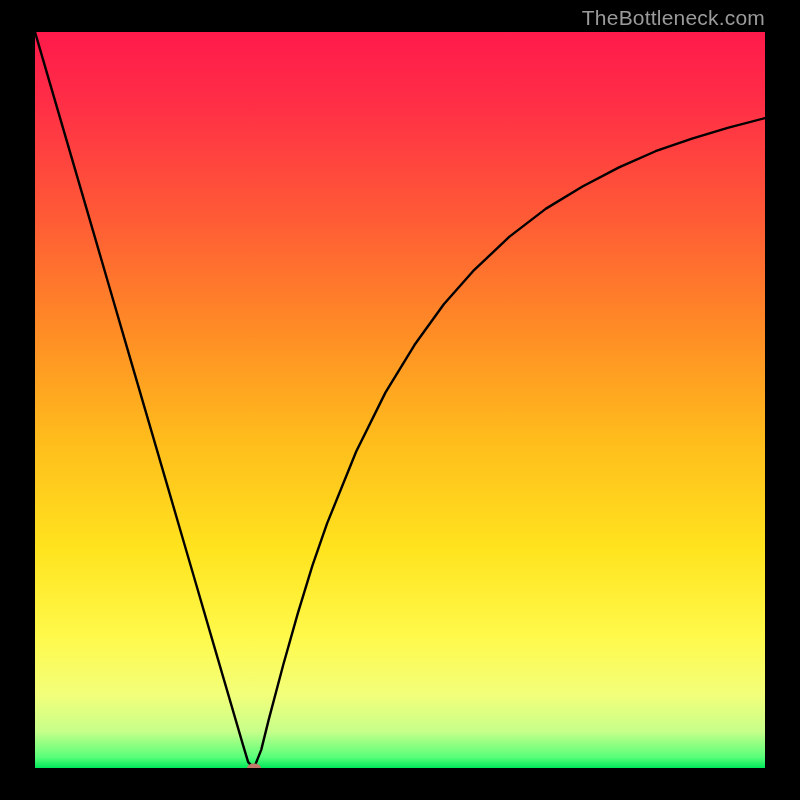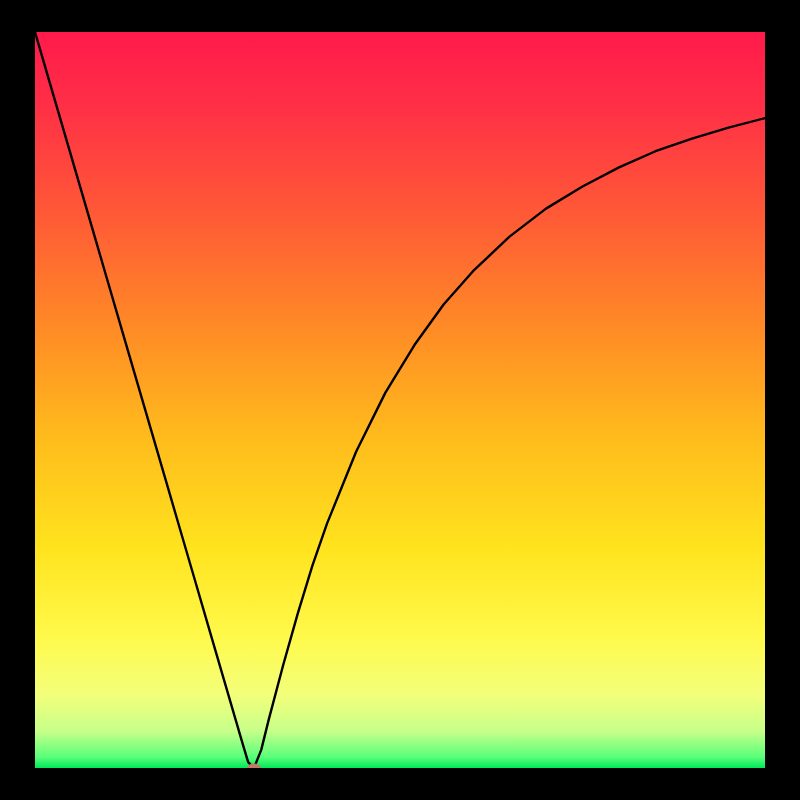--- a/index.html
+++ b/index.html
@@ -69,13 +69,14 @@
             <stop offset="100%" stop-color="#00e85a"></stop>
           </linearGradient>
       </defs>
       <rect x="0" y="0" width="730" height="736" fill="url(#bg-grad)"></rect>
     </svg>
     <svg class="curve" viewBox="0 0 730 736" preserveAspectRatio="none">
       <path id="curve-path" fill="none" stroke="#000000" stroke-width="2.4" stroke-linejoin="round" stroke-linecap="round" d="M0.00 0.00 L14.60 50.05 L29.20 100.10 L43.80 150.14 L58.40 200.19 L73.00 250.24 L87.60 300.29 L102.20 350.34 L116.80 400.38 L131.40 450.43 L146.00 500.48 L160.60 550.53 L175.20 600.58 L189.80 650.62 L200.75 688.16 L208.05 713.18 L213.16 730.11 L219.00 736.00 L226.30 717.60 L233.60 688.16 L248.20 632.96 L262.80 581.44 L277.40 533.60 L292.00 491.65 L321.20 419.52 L350.40 360.64 L379.60 312.80 L408.80 272.32 L438.00 239.20 L474.50 204.61 L511.00 176.64 L547.50 154.56 L584.00 135.42 L620.50 119.23 L657.00 106.72 L693.50 95.68 L730.00 86.11"></path>
       <ellipse id="marker-dot" cx="219.00" cy="736.00" rx="7" ry="4.5" fill="#c17a6a"></ellipse>
     </svg>
   </div>
+  <div class="watermark">TheBottleneck.com</div>
 </div>
 
 </body></html>

